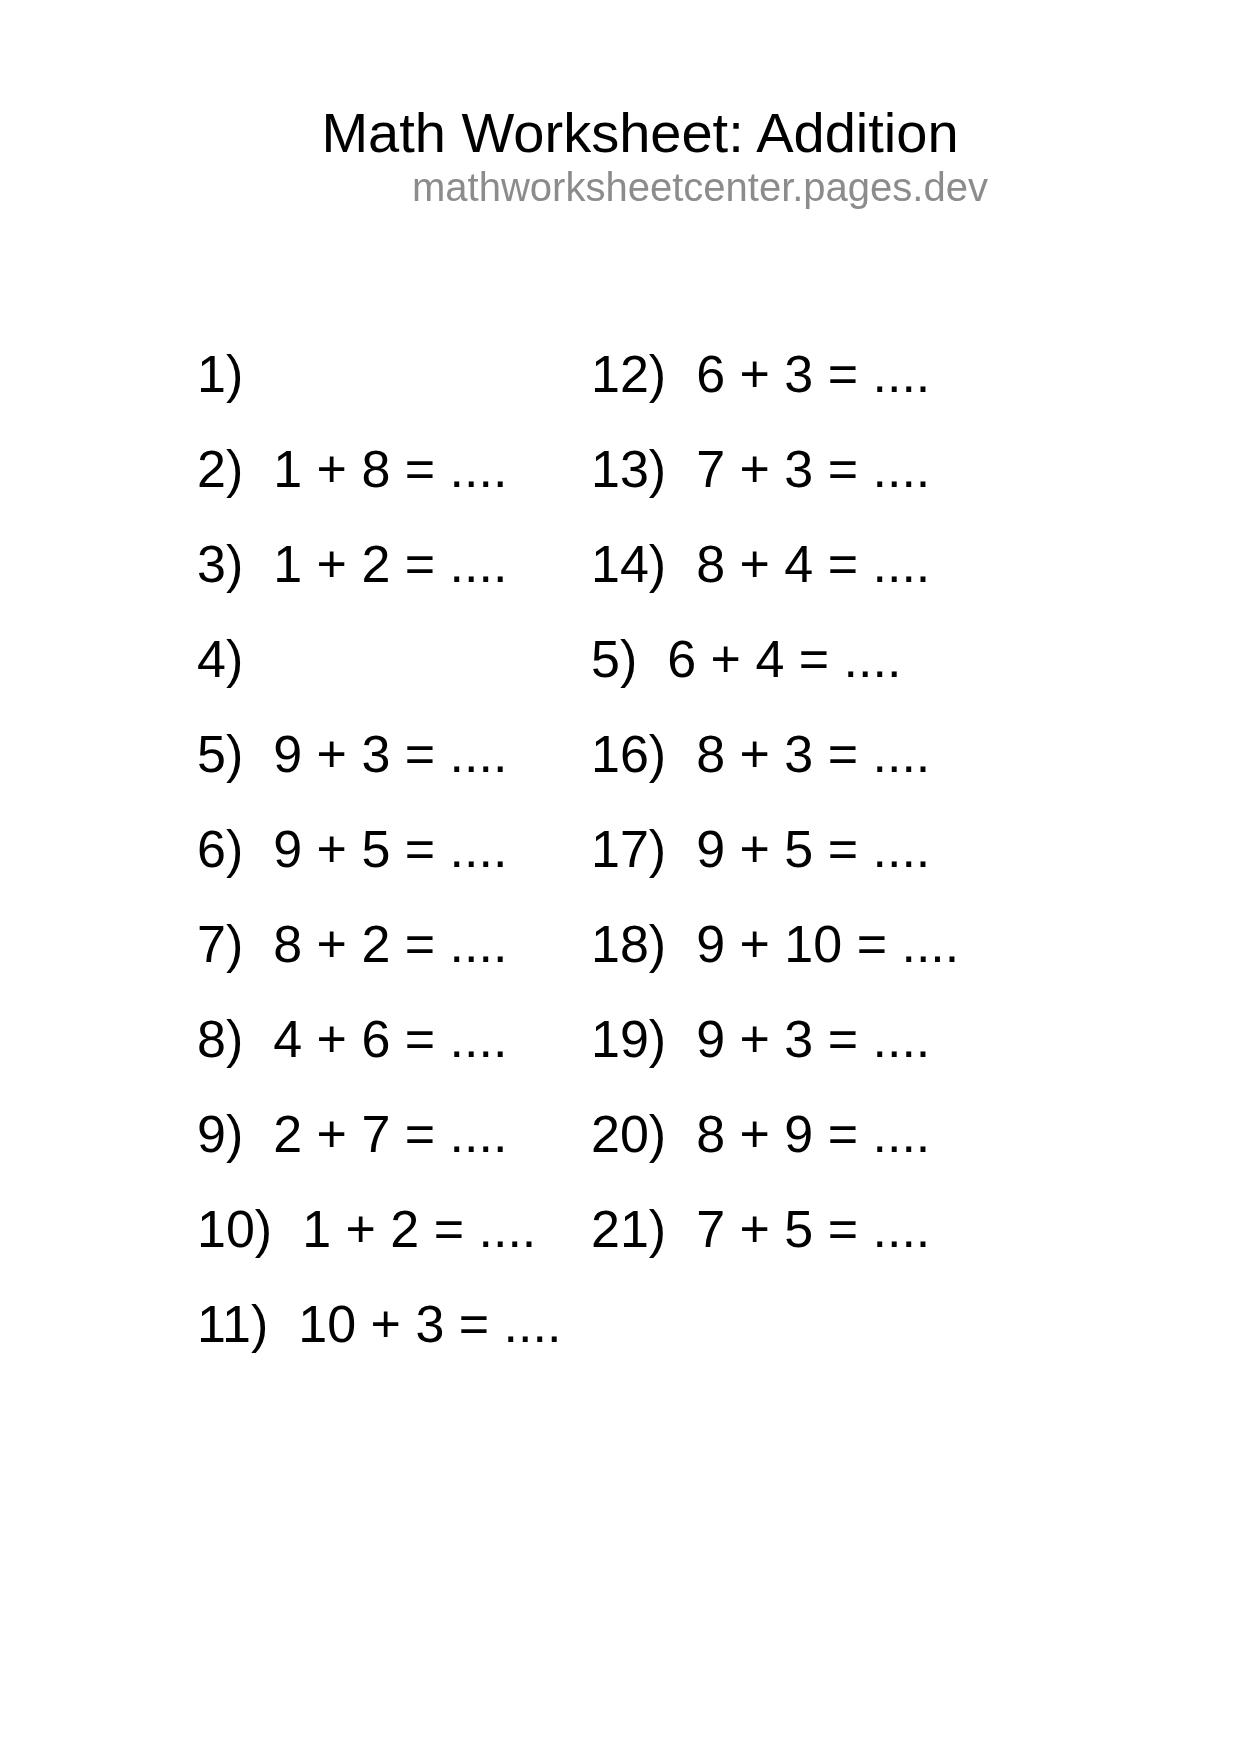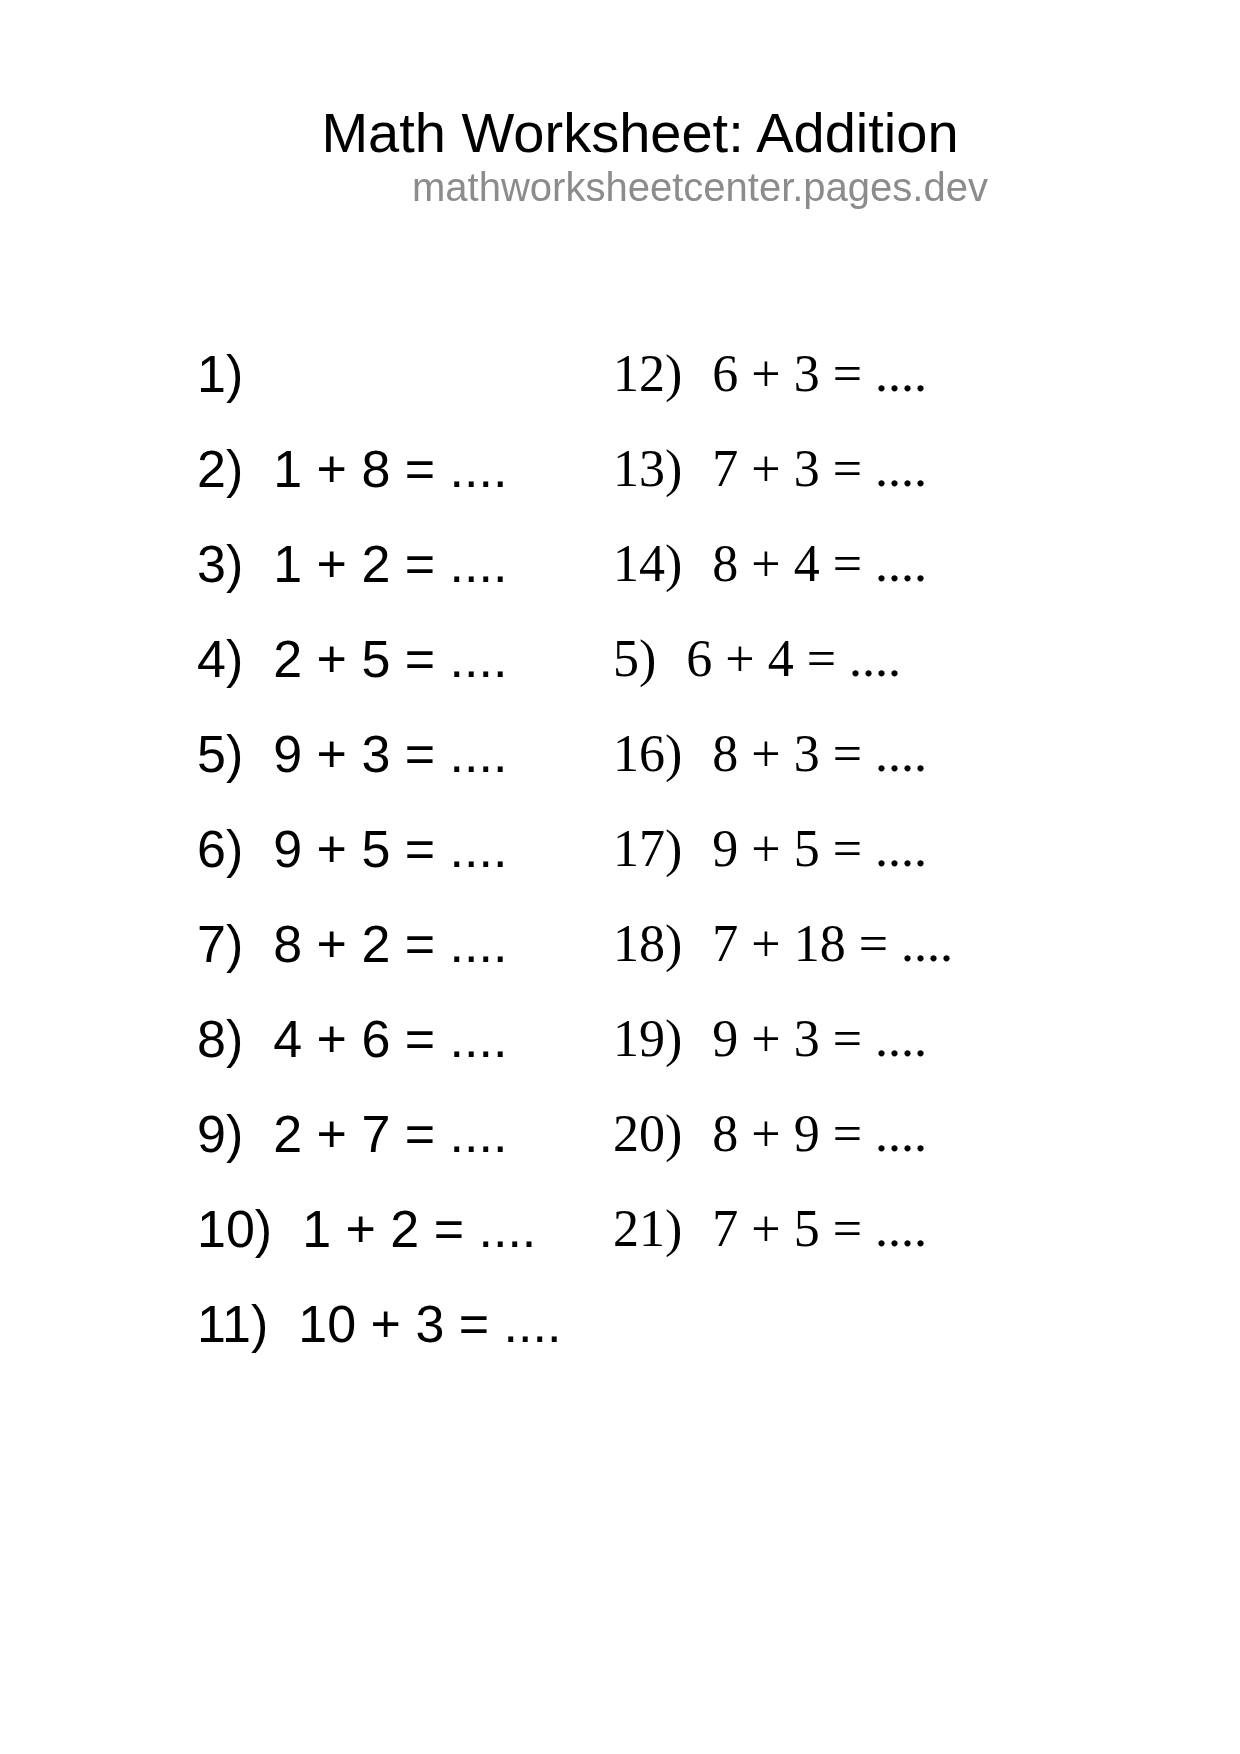--- a/index.html
+++ b/index.html
@@ -43,21 +43,21 @@
       white-space: nowrap;
     }
     .problems {
       position: absolute;
       top: 326px;
       left: 0;
       width: 1240px;
     }
     .column { position: absolute; top: 0; }
     .column-left  { left: 197px; }
-    .column-right { left: 613px; font-family: Liberation Serif, serif; }
+    .column-right { left: 591px; }
     .problem {
       height: 95px;
       display: flex;
       align-items: center;
       font-size: 52px;
       color: #000000;
       white-space: pre;
     }
     .num { margin-right: 30px; }
   </style>
@@ -78,21 +78,20 @@
       <div class="problem">
         <span class="num">2)</span>
         <span class="expr">1 + 8 = ....</span>
       </div>
       <div class="problem">
         <span class="num">3)</span>
         <span class="expr">1 + 2 = ....</span>
       </div>
       <div class="problem">
         <span class="num">4)</span>
-        <span class="expr">2 + 5 = ....</span>
       </div>
       <div class="problem">
         <span class="num">5)</span>
         <span class="expr">9 + 3 = ....</span>
       </div>
       <div class="problem">
         <span class="num">6)</span>
         <span class="expr">9 + 5 = ....</span>
       </div>
       <div class="problem">
@@ -137,21 +136,21 @@
       <div class="problem">
         <span class="num">16)</span>
         <span class="expr">8 + 3 = ....</span>
       </div>
       <div class="problem">
         <span class="num">17)</span>
         <span class="expr">9 + 5 = ....</span>
       </div>
       <div class="problem">
         <span class="num">18)</span>
-        <span class="expr">7 + 18 = ....</span>
+        <span class="expr">9 + 10 = ....</span>
       </div>
       <div class="problem">
         <span class="num">19)</span>
         <span class="expr">9 + 3 = ....</span>
       </div>
       <div class="problem">
         <span class="num">20)</span>
         <span class="expr">8 + 9 = ....</span>
       </div>
       <div class="problem">

